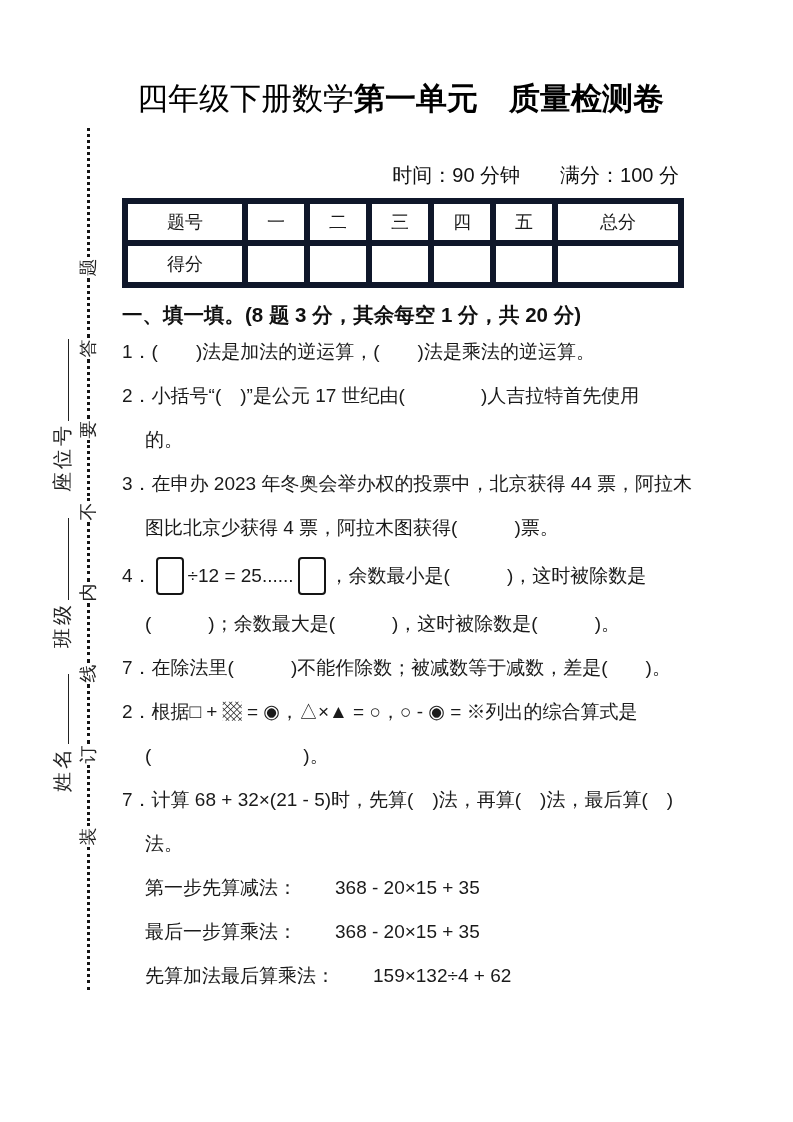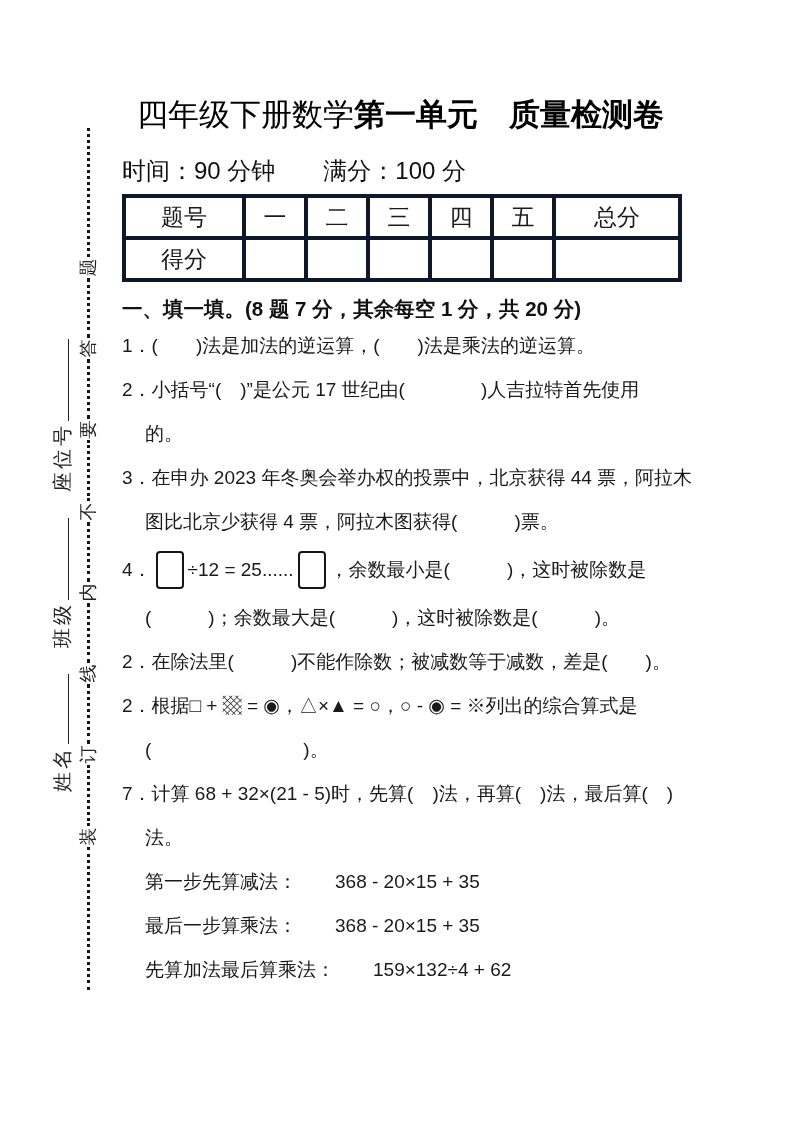--- a/index.html
+++ b/index.html
@@ -33,31 +33,31 @@
   .sideLabels .lbl { line-height:24px; }
   .blank {
     display:inline-block; height:2px; border-bottom:1px solid #222;
     margin:0 26px 5px 2px;
   }
   .blank.w70 { width:70px; }
   .blank.w82 { width:82px; }
   .blank.last { margin-right:0; }
 
   
-  .content { position:absolute; left:122px; top:96px; width:557px; }
+  .content { position:absolute; left:122px; top:80px; width:557px; }
 
   .title { text-align:center; font-size:31px; line-height:38px; white-space:pre; color:#000; }
   .title .tbold { font-weight:bold; }
 
-  .meta { text-align:left; font-size:24px; line-height:26px; margin-top:24px; white-space:pre; }
+  .meta { text-align:right; font-size:20px; line-height:26px; margin-top:44px; white-space:pre; }
 
   table.score { border-collapse:collapse; table-layout:fixed; width:556px; margin-top:10px; }
   table.score td {
-    border:4px solid #0f172a; height:42px; text-align:center;
-    font-size:23px; color:#1a1a1a; vertical-align:middle;
+    border:6px solid #0f172a; height:42px; text-align:center;
+    font-size:18px; color:#1a1a1a; vertical-align:middle;
   }
 
   .heading { font-weight:bold; font-size:20.5px; line-height:30px; margin-top:12px; white-space:pre; }
 
   .ln { font-size:19px; line-height:44px; white-space:pre; color:#1a1a1a; }
   .ind { padding-left:23px; }
 
   .boxline { display:flex; align-items:center; height:52px; font-size:19px; white-space:pre; color:#1a1a1a; }
   .fbox {
     display:inline-block; width:28px; height:38px; flex:0 0 auto;
@@ -129,40 +129,40 @@
         <td></td>
         <td></td>
         <td></td>
         <td></td>
         <td></td>
         <td></td>
       </tr>
     </tbody>
       </table>
 
-    <div class="heading">一、填一填。(8 题 7 分，其余每空 1 分，共 20 分)</div>
+    <div class="heading">一、填一填。(8 题 3 分，其余每空 1 分，共 20 分)</div>
 
     <div class="ln">1．(　　)法是加法的逆运算，(　　)法是乘法的逆运算。</div>
 
     <div class="ln">2．小括号“(　)”是公元 17 世纪由(　　　　)人吉拉特首先使用</div>
     <div class="ln ind">的。</div>
 
     <div class="ln">3．在申办 2023 年冬奥会举办权的投票中，北京获得 44 票，阿拉木</div>
     <div class="ln ind">图比北京少获得 4 票，阿拉木图获得(　　　)票。</div>
 
     <div class="boxline">
       <span>4．</span>
       <span class="fbox"></span>
       <span>÷12 = 25......</span>
       <span class="fbox"></span>
       <span>，余数最小是(　　　)，这时被除数是</span>
     </div>
     <div class="ln ind">(　　　)；余数最大是(　　　)，这时被除数是(　　　)。</div>
 
-    <div class="ln">2．在除法里(　　　)不能作除数；被减数等于减数，差是(　　)。</div>
+    <div class="ln">7．在除法里(　　　)不能作除数；被减数等于减数，差是(　　)。</div>
 
     <div class="ln">2．根据□ + ▩ = ◉，△×▲ = ○，○ - ◉ = ※列出的综合算式是</div>
     <div class="ln ind">(　　　　　　　　)。</div>
 
     <div class="ln">7．计算 68 + 32×(21 - 5)时，先算(　)法，再算(　)法，最后算(　)</div>
     <div class="ln ind">法。</div>
 
     <div class="ln ind">第一步先算减法：　　368 - 20×15 + 35</div>
     <div class="ln ind">最后一步算乘法：　　368 - 20×15 + 35</div>
     <div class="ln ind">先算加法最后算乘法：　　159×132÷4 + 62</div>

